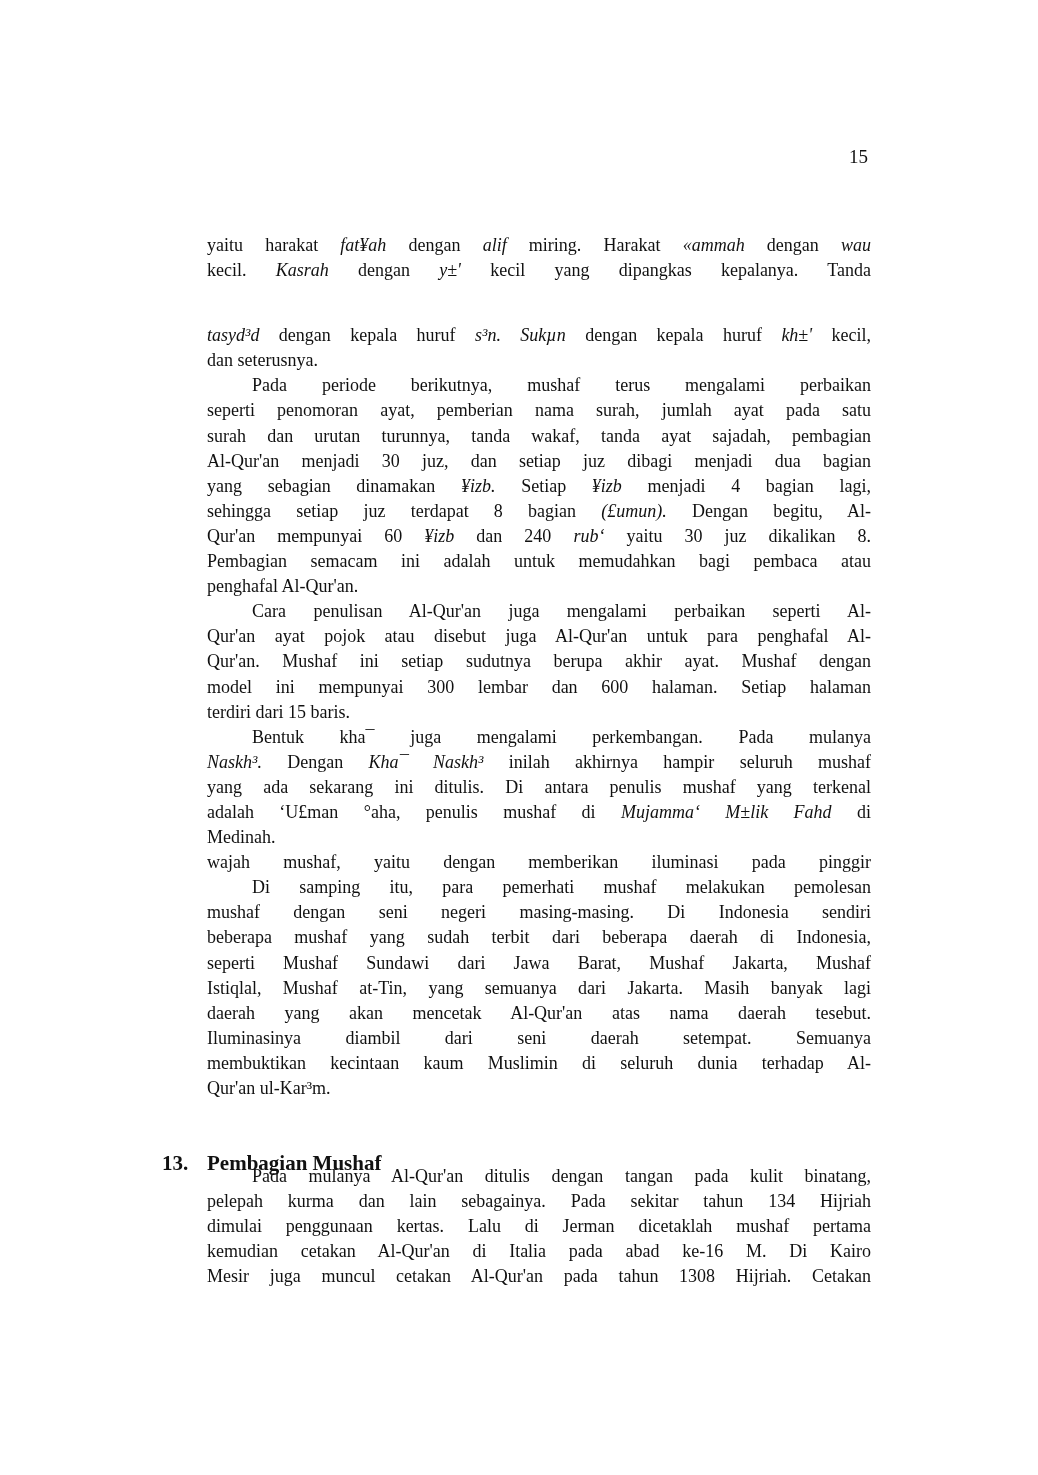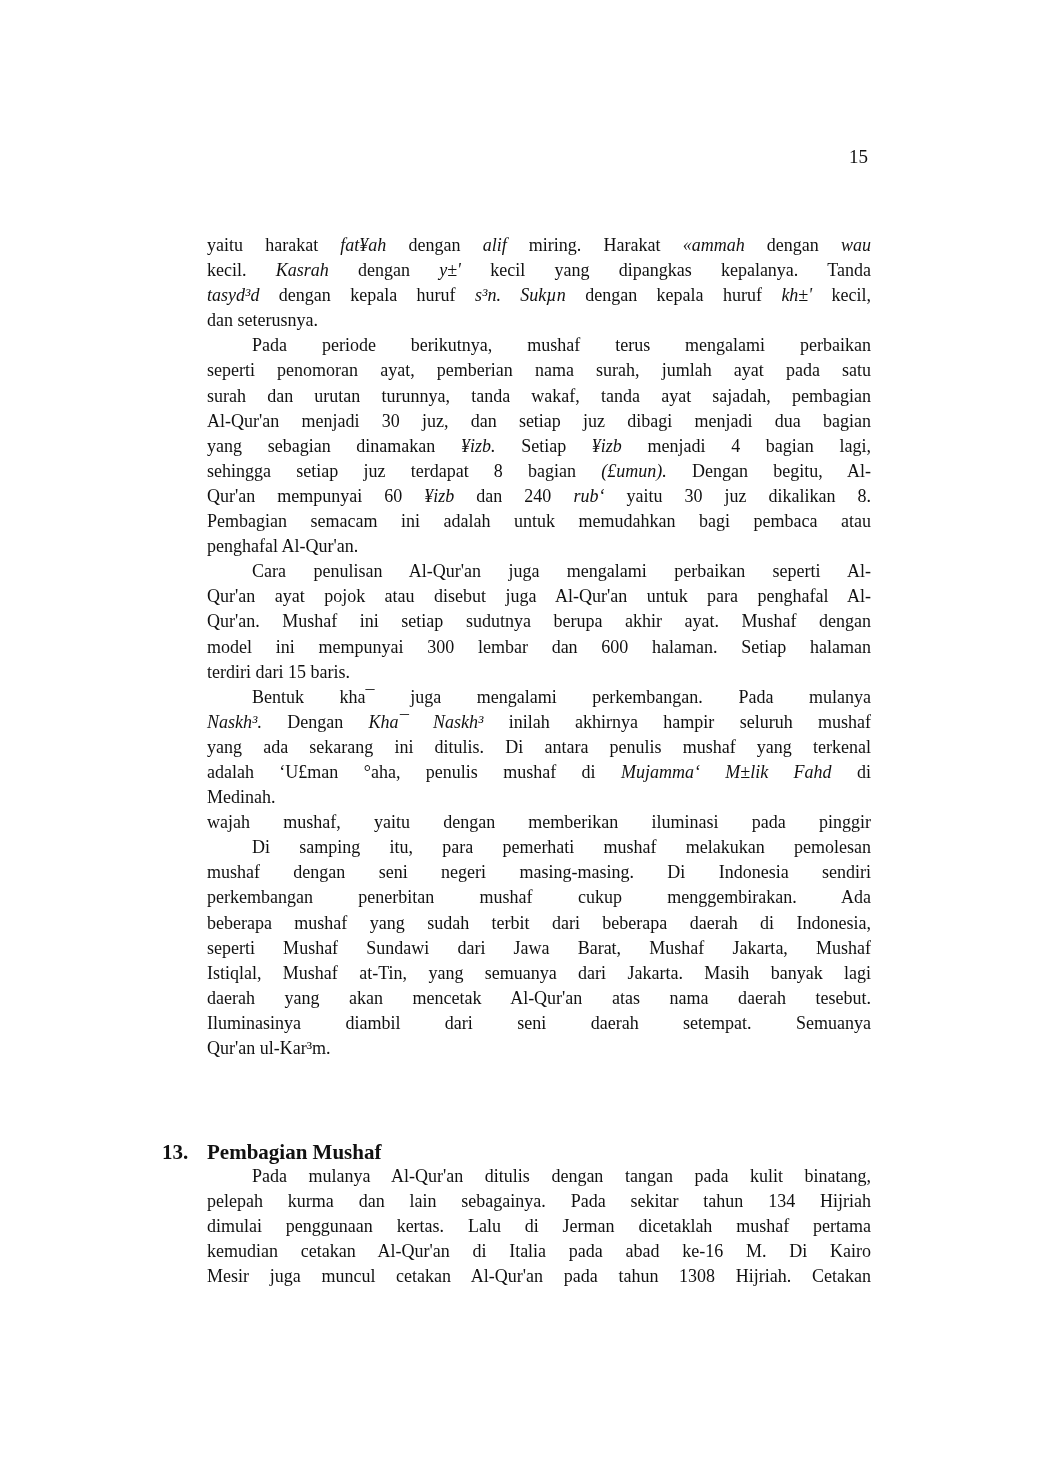--- a/index.html
+++ b/index.html
@@ -6,34 +6,34 @@
   body { width: 1038px; height: 1475px; position: relative; overflow: hidden;
          font-family: "Liberation Serif", serif; color: #111; }
   .page-number { position: absolute; left: 849px; top: 146px; font-size: 19px; text-align: right; }
   .text-block { position: absolute; left: 207px; width: 664px; font-size: 18px; line-height: 25.1px; }
   .line { display: block; text-align: justify; text-align-last: justify; white-space: nowrap; height: 25.1px; }
   .line.last { text-align-last: left; }
   .line.indent { padding-left: 45px; }
   .line span { white-space: pre; }
   .it { font-style: italic; }
   .heading { position: absolute; left: 162px; top: 1140px; font-size: 21px; font-weight: bold; }
-  .heading .num { display: inline-block; width: 45px; }
+  .heading .num { display: inline-block; width: 45px; margin-top: 11px; }
   #block1 { top: 233px; }
   #block2 { top: 1164px; }
 </style>
 </head>
 <body>
 
 <div class="page-number">15</div>
 
 <div id="block1" class="text-block">
     <div>
       <div class="line"><span>yaitu harakat </span><span class="it">fat¥ah</span><span> dengan </span><span class="it">alif</span><span> miring. Harakat </span><span class="it">«ammah</span><span> dengan </span><span class="it">wau</span></div>
       <div class="line"><span>kecil. </span><span class="it">Kasrah</span><span> dengan </span><span class="it">y±'</span><span> kecil yang dipangkas kepalanya. Tanda</span></div>
-      <div class="line" style="word-spacing: 0.0015625px;"><span class="it">tasyd³d</span><span> dengan kepala huruf </span><span class="it">s³n. Sukµn</span><span> dengan kepala huruf </span><span class="it">kh±'</span><span> kecil,</span></div>
+      <div class="line" style="word-spacing: 0.0015625px; margin-top: 40px;"><span class="it">tasyd³d</span><span> dengan kepala huruf </span><span class="it">s³n. Sukµn</span><span> dengan kepala huruf </span><span class="it">kh±'</span><span> kecil,</span></div>
       <div class="line last"><span>dan seterusnya.</span></div>
     </div>
     <div>
       <div class="line indent"><span>Pada periode berikutnya, mushaf terus mengalami perbaikan</span></div>
       <div class="line"><span>seperti penomoran ayat, pemberian nama surah, jumlah ayat pada satu</span></div>
       <div class="line"><span>surah dan urutan turunnya, tanda wakaf, tanda ayat sajadah, pembagian</span></div>
       <div class="line"><span>Al-Qur'an menjadi 30 juz, dan setiap juz dibagi menjadi dua bagian</span></div>
       <div class="line"><span>yang sebagian dinamakan </span><span class="it">¥izb.</span><span> Setiap </span><span class="it">¥izb</span><span> menjadi 4 bagian lagi,</span></div>
       <div class="line"><span>sehingga setiap juz terdapat 8 bagian </span><span class="it">(£umun).</span><span> Dengan begitu, Al-</span></div>
       <div class="line" style="word-spacing: 0.00142045px;"><span>Qur'an mempunyai 60 </span><span class="it">¥izb</span><span> dan 240 </span><span class="it">rub‘</span><span> yaitu 30 juz dikalikan 8.</span></div>
@@ -51,26 +51,26 @@
       <div class="line indent"><span>Bentuk kha¯ juga mengalami perkembangan. Pada mulanya</span></div>
       <div class="line"><span class="it">Naskh³.</span><span> Dengan </span><span class="it">Kha¯ Naskh³</span><span> inilah akhirnya hampir seluruh mushaf</span></div>
       <div class="line"><span>yang ada sekarang ini ditulis. Di antara penulis mushaf yang terkenal</span></div>
       <div class="line"><span>adalah ‘U£man °aha, penulis mushaf di </span><span class="it">Mujamma‘ M±lik Fahd</span><span> di</span></div>
       <div class="line last"><span>Medinah.</span></div>
     </div>
     <div>
       <div class="line"><span>wajah mushaf, yaitu dengan memberikan iluminasi pada pinggir</span></div>
       <div class="line indent"><span>Di samping itu, para pemerhati mushaf melakukan pemolesan</span></div>
       <div class="line"><span>mushaf dengan seni negeri masing-masing. Di Indonesia sendiri</span></div>
-      <div class="line"><span>perkembangan penerbitan mushaf cukup menggembirakan. Ada</span></div>
       <div class="line"><span>beberapa mushaf yang sudah terbit dari beberapa daerah di Indonesia,</span></div>
       <div class="line"><span>seperti Mushaf Sundawi dari Jawa Barat, Mushaf Jakarta, Mushaf</span></div>
       <div class="line"><span>Istiqlal, Mushaf at-Tin, yang semuanya dari Jakarta. Masih banyak lagi</span></div>
       <div class="line"><span>daerah yang akan mencetak Al-Qur'an atas nama daerah tesebut.</span></div>
       <div class="line"><span>Iluminasinya diambil dari seni daerah setempat. Semuanya</span></div>
+      <div class="line"><span>membuktikan kecintaan kaum Muslimin di seluruh dunia terhadap Al-</span></div>
       <div class="line last"><span>Qur'an ul-Kar³m.</span></div>
     </div>
   </div>
 
 <div class="heading">
   <span class="num">13.</span><span>Pembagian Mushaf</span>
 </div>
 
 <div id="block2" class="text-block">
     <div>

